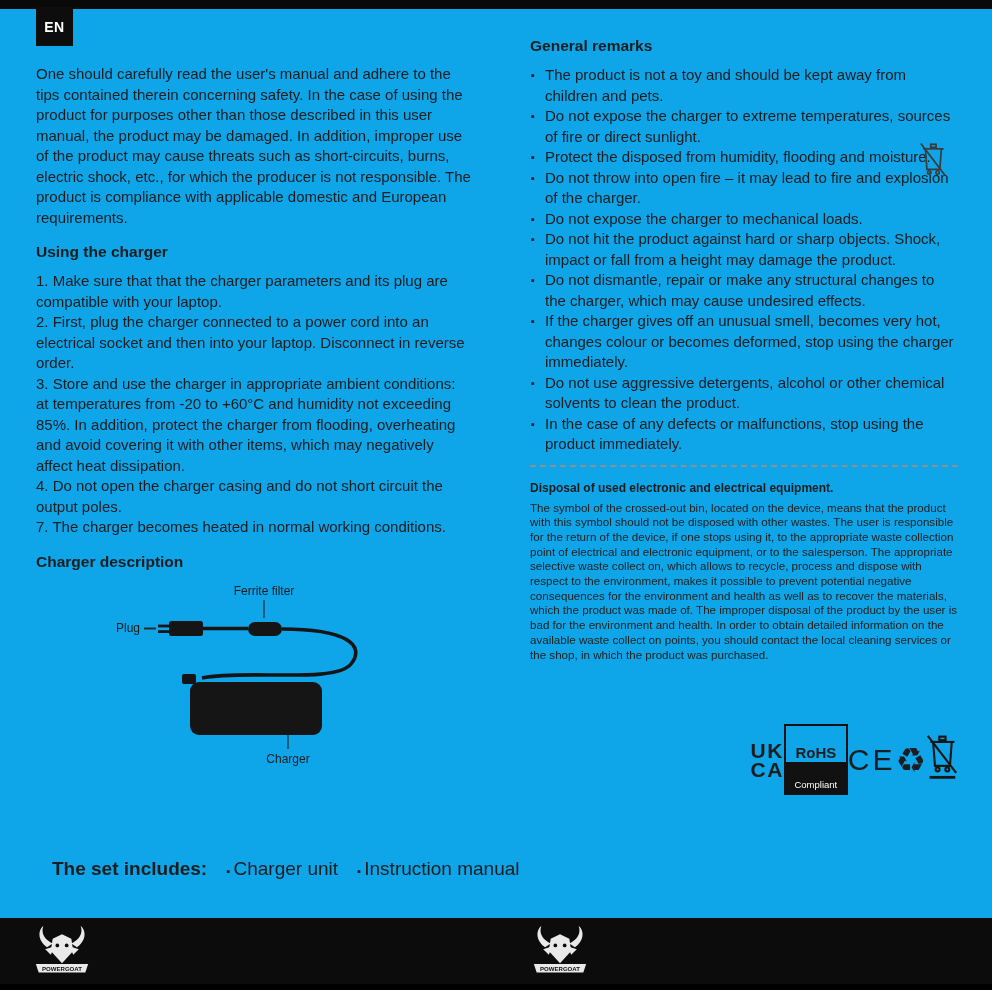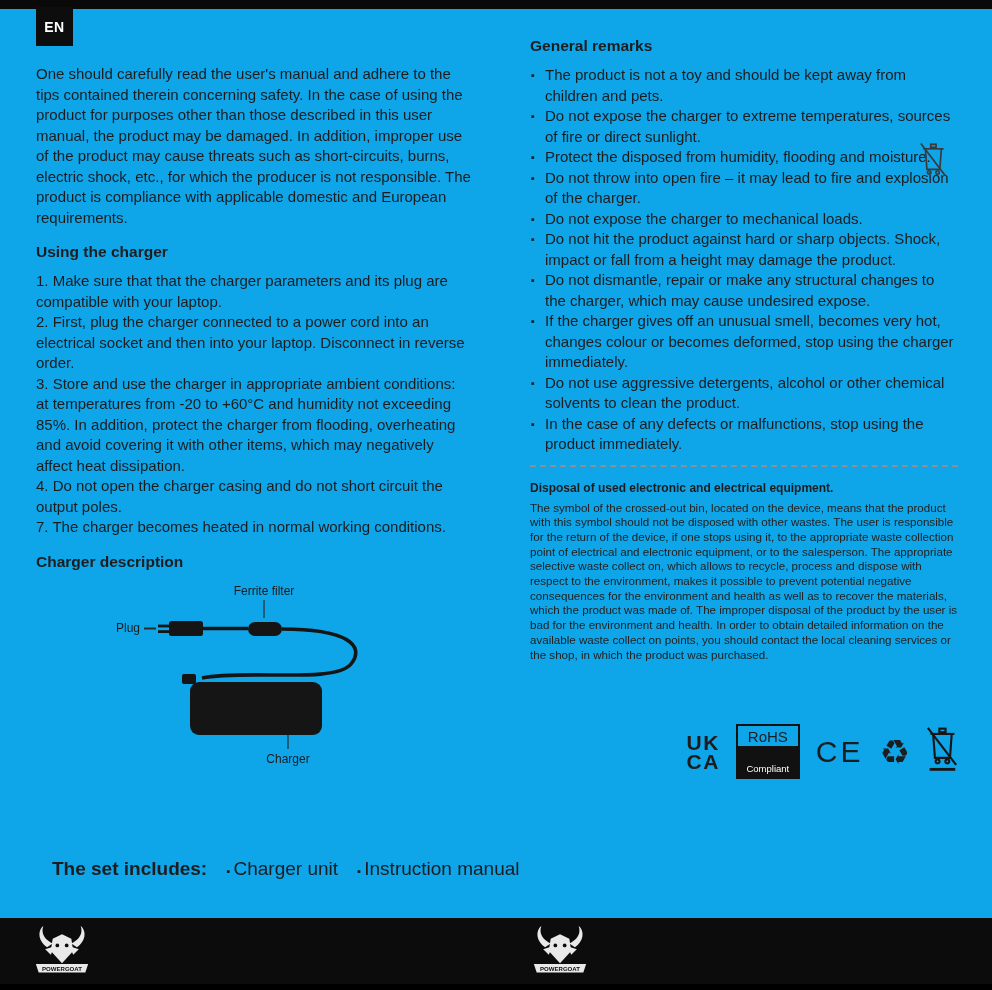--- a/index.html
+++ b/index.html
@@ -17,24 +17,24 @@
   .para{margin-bottom:13px}
   .steps p{margin:0}
   .diagram{margin-top:4px}
   .bullets{list-style:none}
   .bullets li{position:relative;padding-left:15px}
   .bullets li::before{content:"▪";position:absolute;left:1px;top:0;font-size:11px;color:#1d1d1f}
   .divider{border-top:2px dashed #8f8f8f;margin-top:10px;height:0}
   .disposal-h{font-size:12px;font-weight:700;margin:14px 0 6px;line-height:14px}
   .disposal-b{font-size:11.6px;line-height:14.7px;color:#222}
   .weee-small{position:absolute;left:390px;top:106px}
-  .certs{display:flex;align-items:center;justify-content:flex-end;gap:16px;margin-top:62px}
+  .certs{display:flex;align-items:center;justify-content:flex-end;gap:0;margin-top:62px}
   .ukca{font-size:21px;font-weight:800;line-height:19px;letter-spacing:1.5px;text-align:center}
   .rohs{border:2.5px solid #111;text-align:center;min-width:64px}
-  .rohs-top{font-size:15px;font-weight:400;padding:2px 5px 1px;line-height:17px}
+  .rohs-top{font-size:15px;font-weight:700;padding:18px 5px 1px;line-height:17px}
   .rohs-bot{background:#111;color:#fff;font-size:9.5px;padding:18px 3px 3px;line-height:10px}
   .ce{font-size:30px;font-weight:400;letter-spacing:3px;line-height:30px}
   .recycle{font-size:34px;line-height:34px}
   .setline{position:absolute;left:52px;top:858px;font-size:19px}
   .setline .lbl{font-weight:700}
   .setline .itm{margin-left:14px}
   .setline .itm::before{content:"▪  ";font-size:11px}
   .footer{position:absolute;left:0;top:918px;width:992px;height:66px;background:#0c0c0c}
   .footer-edge{position:absolute;left:0;top:984px;width:992px;height:6px;background:#000}
   .logo{position:absolute;top:5px}
@@ -103,21 +103,21 @@
 
   <div class="col col-right">
     <p class="h">General remarks</p>
     <ul class="bullets">
       <li>The product is not a toy and should be kept away from children and pets.</li>
       <li>Do not expose the charger to extreme temperatures, sources of fire or direct sunlight.</li>
       <li>Protect the disposed from humidity, flooding and moisture.</li>
       <li>Do not throw into open fire – it may lead to fire and explosion of the charger.</li>
       <li>Do not expose the charger to mechanical loads.</li>
       <li>Do not hit the product against hard or sharp objects. Shock, impact or fall from a height may damage the product.</li>
-      <li>Do not dismantle, repair or make any structural changes to the charger, which may cause undesired expose.</li>
+      <li>Do not dismantle, repair or make any structural changes to the charger, which may cause undesired effects.</li>
       <li>If the charger gives off an unusual smell, becomes very hot, changes colour or becomes deformed, stop using the charger immediately.</li>
       <li>Do not use aggressive detergents, alcohol or other chemical solvents to clean the product.</li>
       <li>In the case of any defects or malfunctions, stop using the product immediately.</li>
     </ul>
 
     <div class="weee-small">
       <svg width="26" height="38" viewBox="0 0 34 50">
         <g stroke="#3a3a3a" stroke-width="2.2" fill="none">
           <rect x="14" y="3" width="7" height="4"></rect>
           <line x1="4" y1="9" x2="31" y2="9"></line>

